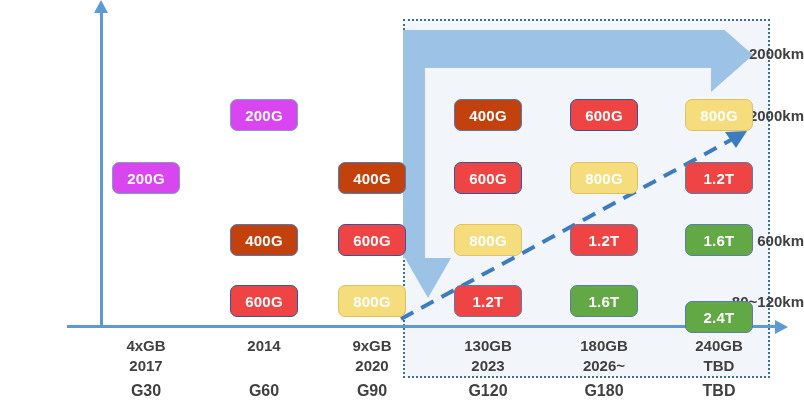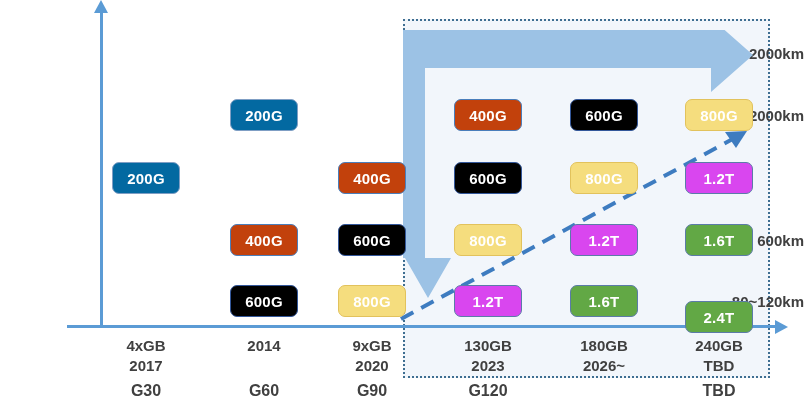--- a/index.html
+++ b/index.html
@@ -88,25 +88,25 @@
     box-sizing: border-box;
     display: flex;
     align-items: center;
     justify-content: center;
     font-size: 15px;
     font-weight: bold;
     color: #ffffff;
     letter-spacing: 0.2px;
     transform: translate(-50%, -50%);
   }
-  .c-grey   { background: #0369a1; border: 1.5px solid #7f9ec4; }
+  .c-grey   { background: #d946ef; border: 1.5px solid #7f9ec4; }
   .c-lblue  { background: #c2410c; border: 1.5px solid #4a7ebb; }
-  .c-dblue  { background: #000000; border: 1.5px solid #33579a; }
+  .c-dblue  { background: #ef4444; border: 1.5px solid #33579a; }
   .c-yellow { background: #f5dd7e; border: 1.5px solid #e2c25c; }
-  .c-orange { background: #d946ef; border: 1.5px solid #5b7ba8; }
+  .c-orange { background: #ef4444; border: 1.5px solid #5b7ba8; }
   .c-green  { background: #62a845; border: 1.5px solid #5b7ba8; }
 
   
   .col-foot {
     position: absolute;
     width: 110px;
     text-align: center;
     transform: translateX(-50%);
     font-size: 15px;
     font-weight: bold;
@@ -218,15 +218,16 @@
   </div>
   <div class="col-foot" style="left:719px; top:336px;">
     <div>240GB</div>
     <div>TBD</div>
   </div>
 
   <div class="col-gen" style="left:146px; top:382px;">G30</div>
   <div class="col-gen" style="left:264px; top:382px;">G60</div>
   <div class="col-gen" style="left:372px; top:382px;">G90</div>
   <div class="col-gen" style="left:488px; top:382px;">G120</div>
+  <div class="col-gen" style="left:604px; top:382px;">G180</div>
   <div class="col-gen" style="left:719px; top:382px;">TBD</div>
 
 </div>
 
 </body></html>

